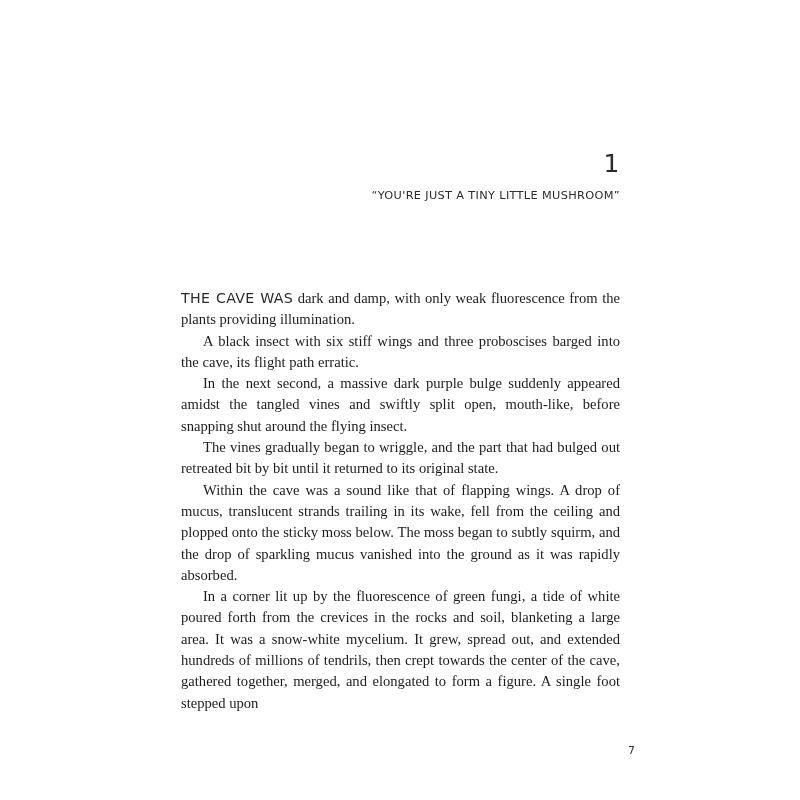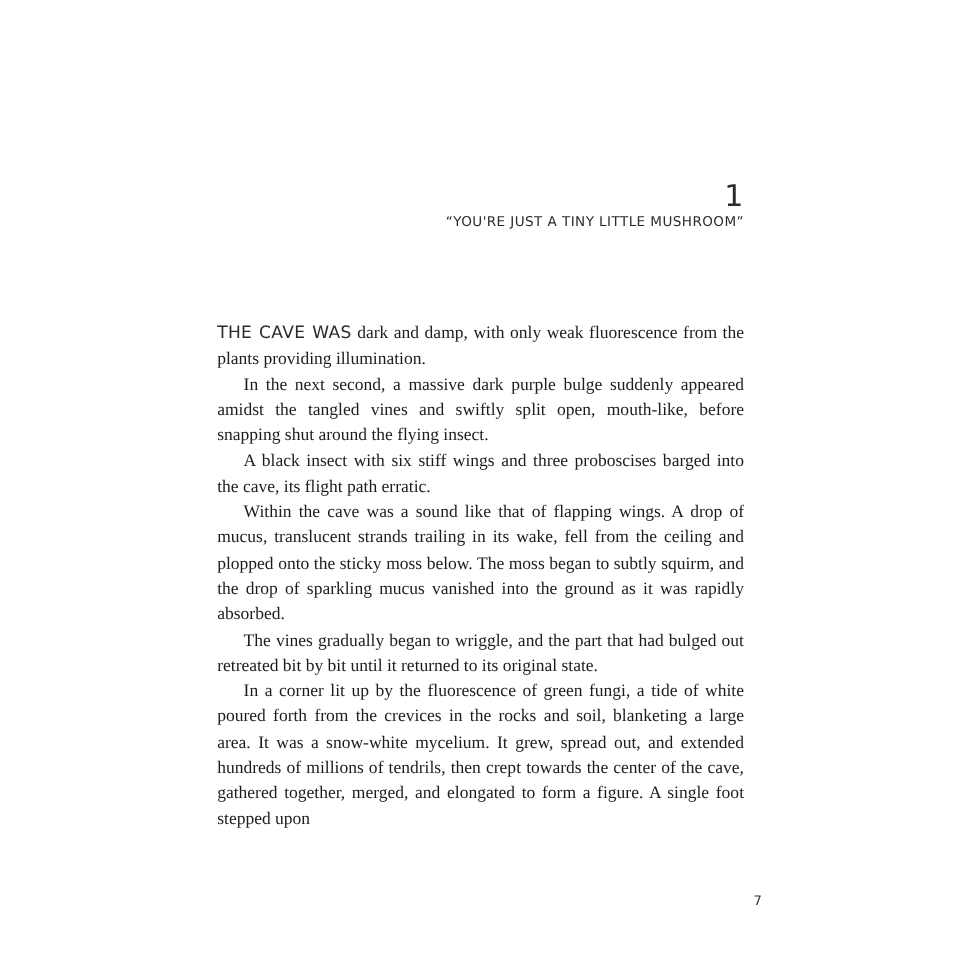--- a/index.html
+++ b/index.html
@@ -29,30 +29,31 @@
   }
   .chapter-number {
     font-family: "DejaVu Sans", sans-serif;
     font-size: 25px;
     font-weight: 400;
     color: #2b2b2b;
     line-height: 1.1;
     letter-spacing: 0.5px;
   }
   .chapter-title {
+    margin-top: 11px;
     font-family: "DejaVu Sans", sans-serif;
     font-size: 11.3px;
     font-weight: 400;
     letter-spacing: 0.35px;
     color: #2b2b2b;
     white-space: nowrap;
   }
   .body-text {
     position: absolute;
-    top: 268px;
+    top: 288px;
     left: 181px;
     width: 439px;
   }
   .body-text p {
     margin: 0;
     font-size: 14.6px;
     line-height: 21.3px;
     text-align: justify;
     text-justify: inter-word;
     color: #1c1c1c;
@@ -82,22 +83,22 @@
 
 <div class="page">
 
   <div class="chapter-header">
     <div class="chapter-number">1</div>
     <div class="chapter-title">“YOU'RE JUST A TINY LITTLE MUSHROOM”</div>
   </div>
 
   <div class="body-text">
     <p class="first"><span class="opening-caps">THE CAVE WAS</span><span> dark and damp, with only weak fluorescence from the plants providing illumination.</span></p>
+    <p>A black insect with six stiff wings and three proboscises barged into the cave, its flight path erratic.</p>
     <p>In the next second, a massive dark purple bulge suddenly appeared amidst the tangled vines and swiftly split open, mouth-like, before snapping shut around the flying insect.</p>
-    <p>A black insect with six stiff wings and three proboscises barged into the cave, its flight path erratic.</p>
+    <p>The vines gradually began to wriggle, and the part that had bulged out retreated bit by bit until it returned to its original state.</p>
     <p>Within the cave was a sound like that of flapping wings. A drop of mucus, translucent strands trailing in its wake, fell from the ceiling and plopped onto the sticky moss below. The moss began to subtly squirm, and the drop of sparkling mucus vanished into the ground as it was rapidly absorbed.</p>
-    <p>The vines gradually began to wriggle, and the part that had bulged out retreated bit by bit until it returned to its original state.</p>
     <p>In a corner lit up by the fluorescence of green fungi, a tide of white poured forth from the crevices in the rocks and soil, blanketing a large area. It was a snow-white mycelium. It grew, spread out, and extended hundreds of millions of tendrils, then crept towards the center of the cave, gathered together, merged, and elongated to form a figure. A single foot stepped upon</p>
   </div>
 
   <div class="page-number">7</div>
 
 </div>
 
 </body></html>

